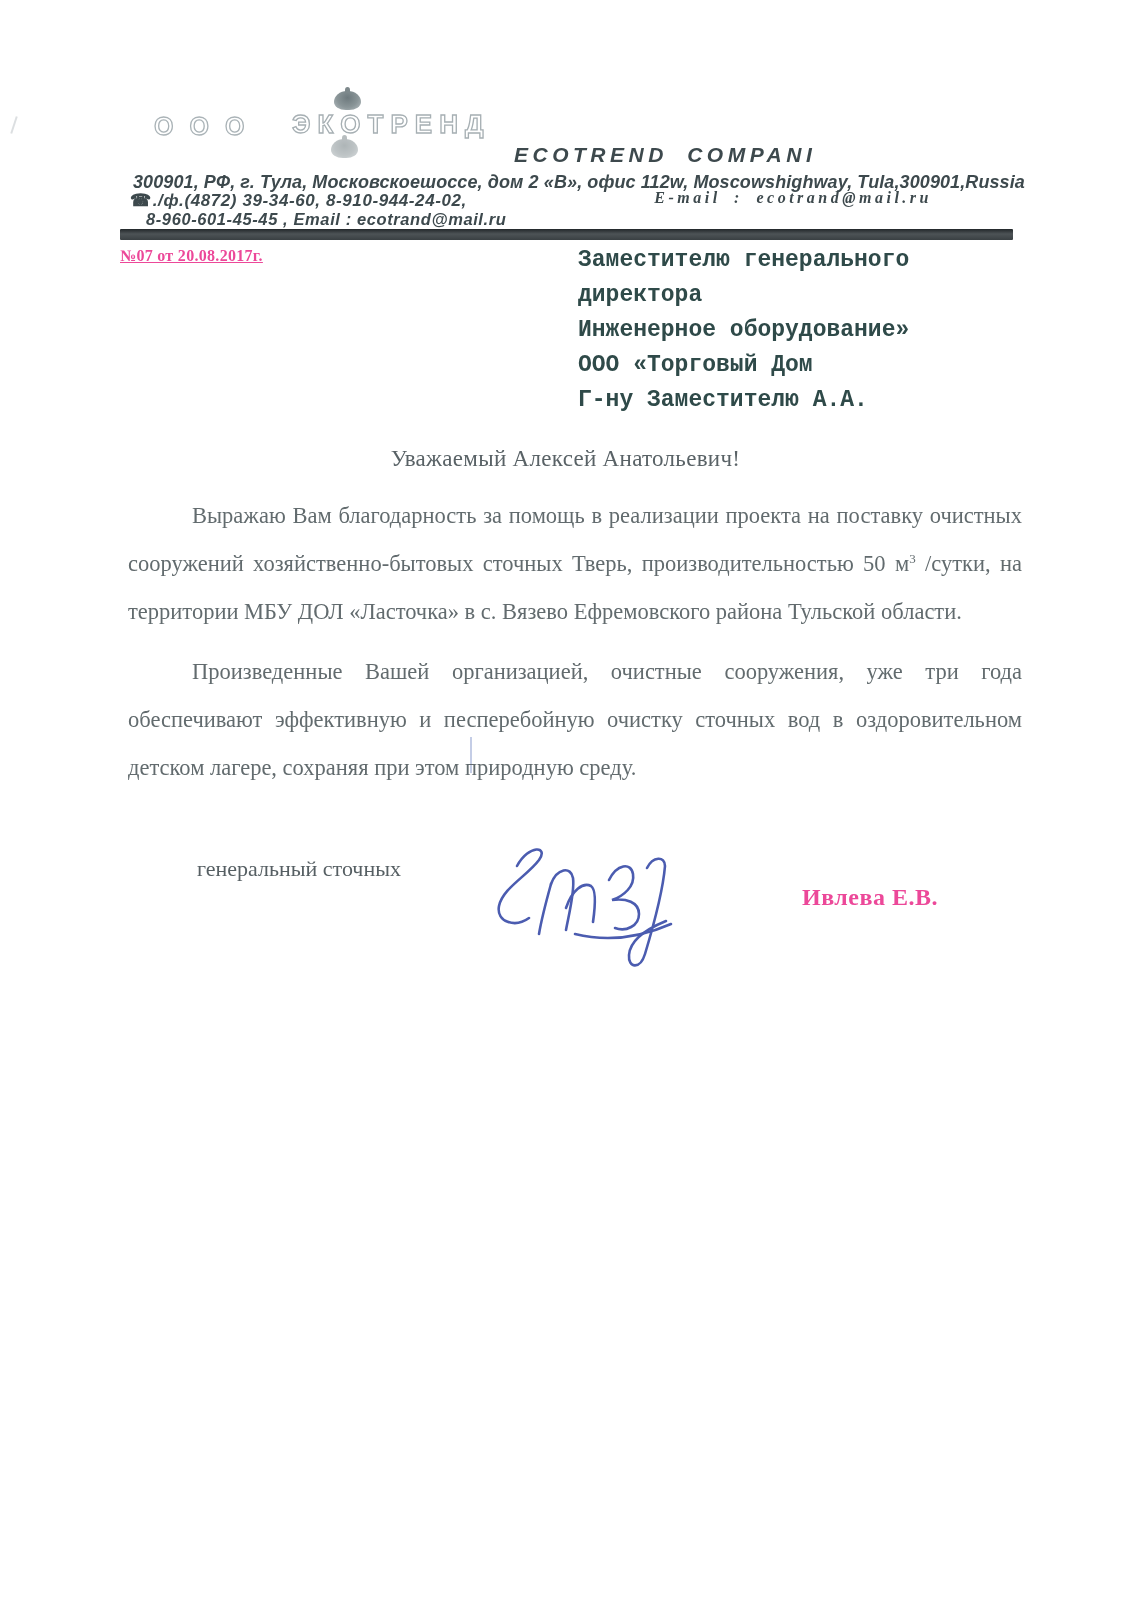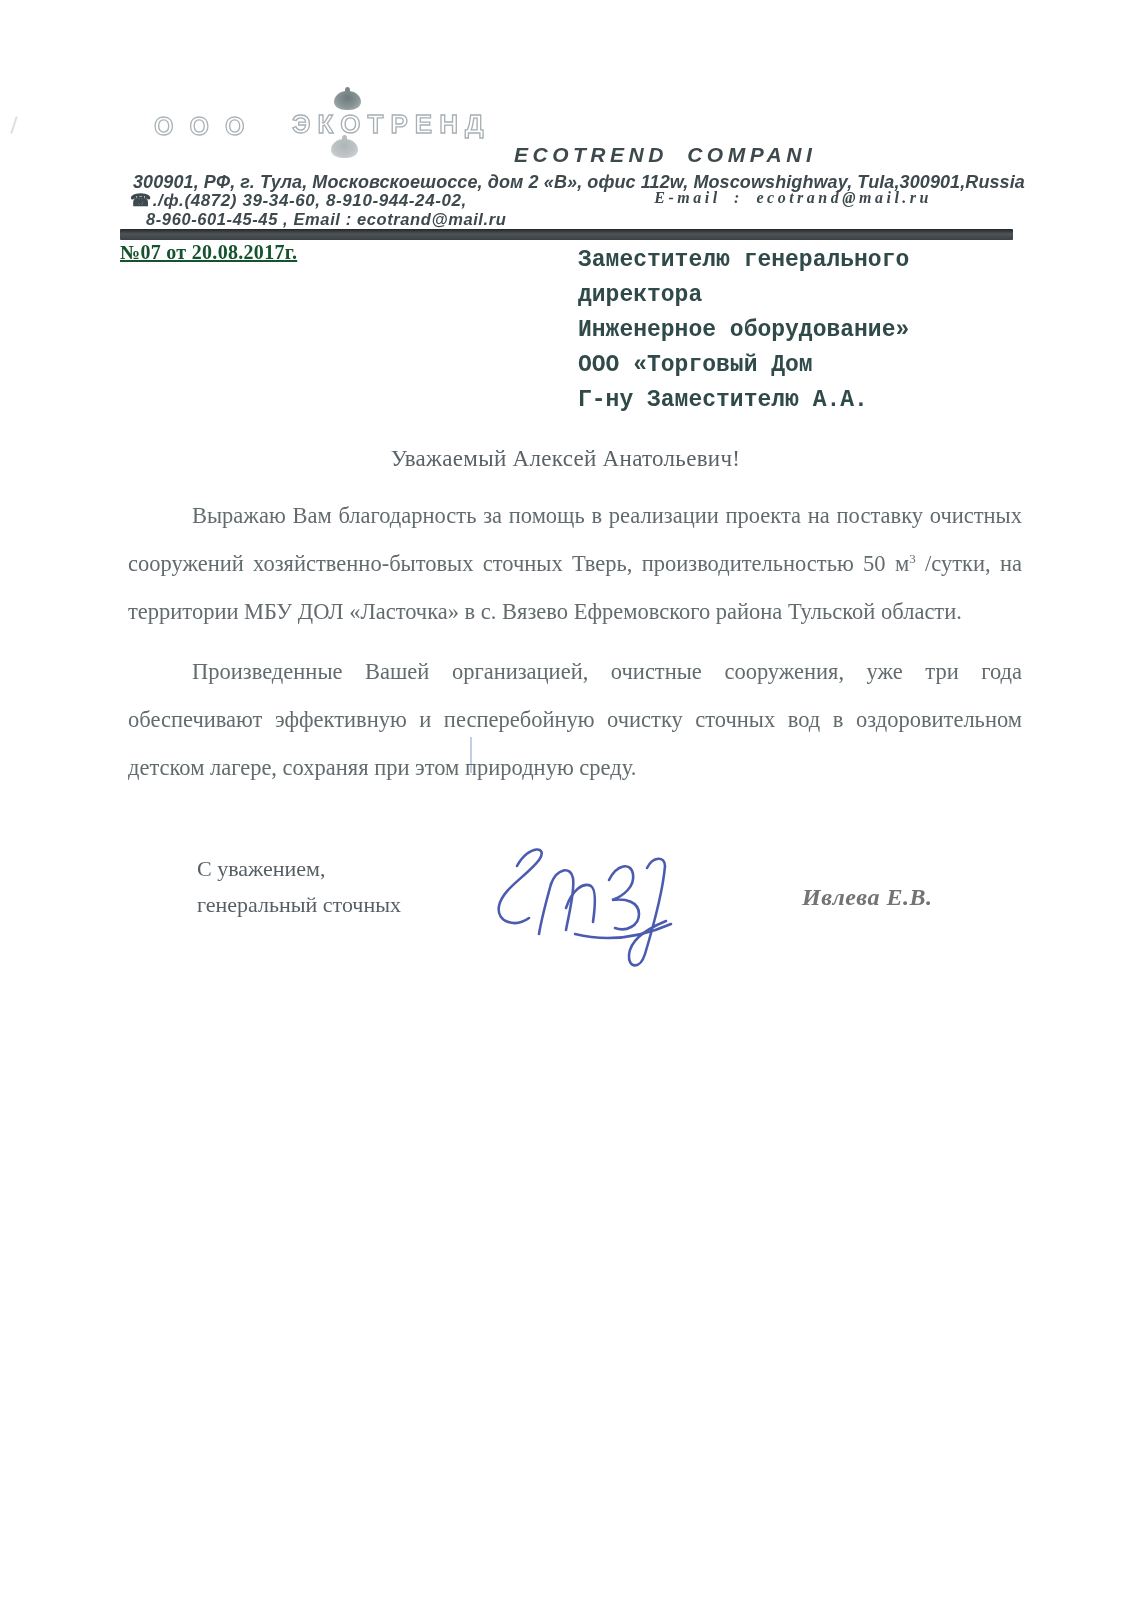--- a/index.html
+++ b/index.html
@@ -63,22 +63,22 @@
     font-family:"Liberation Sans", sans-serif; font-style:italic; font-weight:bold;
     font-size:16.5px; color:#3d494d; letter-spacing:.6px;
   }
   .rule-bar {
     position:absolute; left:120px; top:229px; width:893px; height:11px;
     background:linear-gradient(180deg,#22272a 0%, #4d5356 45%, #3a4043 100%);
     border-radius:1px;
   }
   
   .ref-number {
-    position:absolute; left:120px; top:241px;
-    font-size:20px; font-weight:bold; color:#14532d;
+    position:absolute; left:120px; top:247px;
+    font-size:16px; font-weight:bold; color:#ec4899;
     text-decoration:underline; letter-spacing:.3px;
   }
   .recipient {
     position:absolute; left:578px; top:243px; width:450px;
     font-size:23px; font-weight:bold; color:#2f4a49; line-height:35px;font-family:Liberation Mono, monospace;
   }
   
   .salutation {
     position:absolute; left:0; top:446px; width:1131px; text-align:center;
     font-size:23px; color:#59626
@@ -92,21 +92,21 @@
   .body-text p { text-indent:64px; }
   .body-text p + p { margin-top:12px; }
   .body-text sup { font-size:13px; vertical-align:super; line-height:0; }
   
   .closing {
     position:absolute; left:197px; top:851px;
     font-size:22px; color:#565f63; line-height:36px;
   }
   .signer-name {
     position:absolute; left:802px; top:884px;
-    font-size:24px; font-weight:bold; color:#737373; letter-spacing:.5px;font-style:italic;
+    font-size:24px; font-weight:bold; color:#ec4899; letter-spacing:.5px;
   }
   .signature-svg { position:absolute; left:455px; top:836px; }
   
   .artifact-corner {
     position:absolute; left:13px; top:116px; width:2px; height:18px;
     background:#9aa4a8; opacity:.35; transform:rotate(18deg);
   }
   .artifact-pen {
     position:absolute; left:470px; top:737px; width:2px; height:36px;
     background:#8a9ccd; opacity:.5;
@@ -147,21 +147,20 @@
   </div>
 
   <div class="salutation">Уважаемый Алексей Анатольевич!</div>
 
   <div class="body-text">
     <p><span>Выражаю Вам благодарность за помощь в реализации проекта на поставку очистных сооружений хозяйственно-бытовых сточных Тверь, производительностью 50 м</span><sup>3</sup><span> /сутки, на территории МБУ ДОЛ «Ласточка» в с. Вязево Ефремовского района Тульской области.</span></p>
     <p>Произведенные Вашей организацией, очистные сооружения, уже три года обеспечивают эффективную и песперебойную очистку сточных вод в оздоровительном детском лагере, сохраняя при этом природную среду.</p>
   </div>
 
   <div class="closing">
-    <div>С уважением,</div>
     <div>генеральный сточных</div>
   </div>
 
   <svg class="signature-svg" width="290" height="150" viewBox="0 0 290 150">
     <g fill="none" stroke="#4b5cb0" stroke-width="2.6" stroke-linecap="round">
       <path d="M62,30 C74,8 94,10 84,24 C72,40 48,52 44,70 C41,86 60,92 74,82"></path>
       <path d="M96,48 C91,66 86,86 84,98"></path>
       <path d="M96,48 C102,32 116,30 118,42 C120,56 113,82 111,94"></path>
       <path d="M111,72 C117,54 128,46 136,50 C142,54 140,72 138,86"></path>
       <path d="M154,44 C162,28 176,26 178,38 C180,50 169,60 157,64 C171,62 184,66 184,78 C184,90 171,96 160,92"></path>

